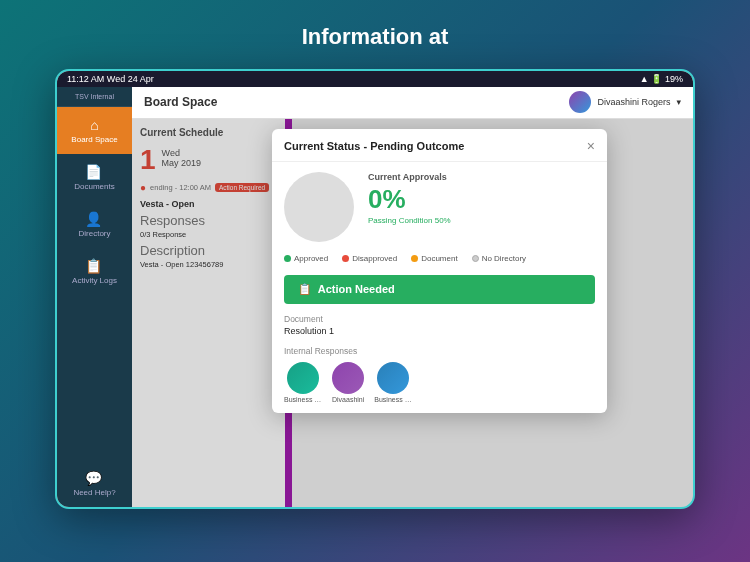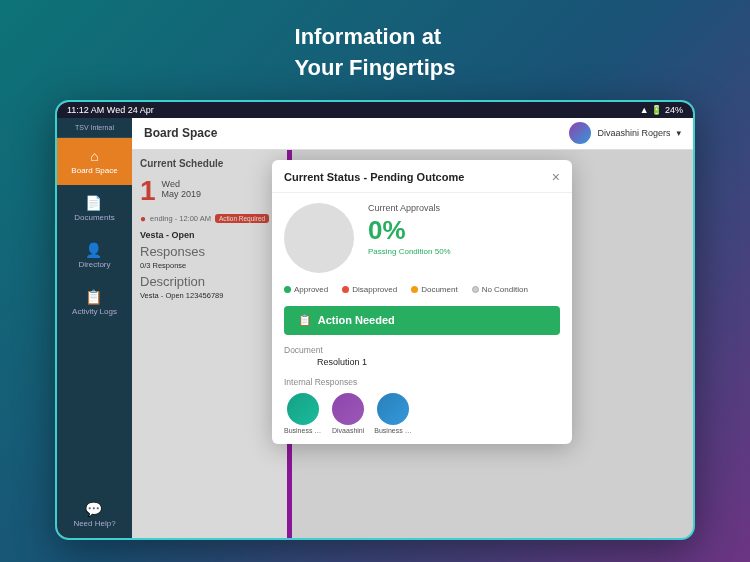--- a/index.html
+++ b/index.html
@@ -9,20 +9,21 @@
       height: 562px;
       background: linear-gradient(135deg, #0d7377 0%, #1a5276 50%, #6c3483 100%);
       display: flex;
       flex-direction: column;
       align-items: center;
       font-family: -apple-system, BlinkMacSystemFont, 'Segoe UI', sans-serif;
       overflow: hidden;
     }
 
     .hero-text {
+      text-align: center;
       color: white;
       padding: 22px 0 16px 0;
     }
     .hero-text h1 {
       font-size: 22px;
       font-weight: 700;
       line-height: 1.4;
     }
 
     .device-frame {
@@ -128,21 +129,21 @@
       display: flex;
       flex: 1;
       overflow: hidden;
       position: relative;
     }
 
     
     .schedule-panel {
       width: 160px;
       background: white;
-      border-right: 5px solid #a21caf;
+      border-right: 7px solid #a21caf;
       padding: 8px;
       overflow: hidden;
       flex-shrink: 0;
     }
     .schedule-title {
       font-size: 10px;
       font-weight: 600;
       color: #555;
       margin-bottom: 8px;
     }
@@ -203,21 +204,21 @@
       display: flex;
       align-items: flex-start;
       justify-content: flex-start;
       padding: 10px 10px 0 140px;
     }
 
     .modal {
       background: white;
       border-radius: 6px;
       box-shadow: 0 4px 24px rgba(0,0,0,0.25);
-      width: 300px;
+      width: 335px;
       max-height: 400px;
       overflow-y: auto;
       flex-shrink: 0;
     }
 
     .modal-header {
       display: flex;
       align-items: center;
       justify-content: space-between;
       padding: 10px 12px 8px;
@@ -253,20 +254,21 @@
       flex-shrink: 0;
     }
 
     .approval-info {
       flex: 1;
     }
     .approval-label {
       font-size: 9px;
       color: #555;
       margin-bottom: 4px;
+      font-weight: bold;
     }
     .approval-pct {
       font-size: 26px;
       font-weight: 700;
       color: #27ae60;
       line-height: 1;
     }
     .passing-cond {
       font-size: 8px;
       color: #27ae60;
@@ -313,21 +315,20 @@
     }
     .doc-label {
       font-size: 8.5px;
       color: #888;
       margin-bottom: 2px;
     }
     .doc-value {
       font-size: 9px;
       color: #222;
       font-weight: 500;
-      margin-left: 33px;
     }
 
     .awaiting-section {
       margin-top: 8px;
     }
     .awaiting-label {
       font-size: 8.5px;
       color: #888;
       margin-bottom: 6px;
     }
@@ -361,31 +362,30 @@
     .av1 { background: linear-gradient(135deg, #16a085, #1abc9c); }
     .av2 { background: linear-gradient(135deg, #8e44ad, #9b59b6); }
     .av3 { background: linear-gradient(135deg, #2980b9, #3498db); }
   </style>
 </head>
 <body>
 
 <div class="hero-text">
   <h1>
     <span>Information at</span><br>
-    <span>Your Fingertips</span>
   </h1>
 </div>
 
 <div class="device-frame">
 
   <div class="status-bar">
     <span>11:12 AM  Wed 24 Apr</span>
     <span>
       <span>▲</span>
-      🔋 <span>24%</span>
+      🔋 <span>19%</span>
     </span>
   </div>
 
   <div class="app-shell">
 
     <div class="sidebar">
       <div style="font-size:7px;color:#aac;padding:6px 4px;text-align:center;border-bottom:1px solid #2a4a5a;width:100%;">TSV Internal</div>
 
       <div class="sidebar-item active">
         <span class="si-icon">⌂</span>
@@ -476,21 +476,21 @@
                 <div class="legend-item">
                   <div class="legend-dot" style="background:#e74c3c;"></div>
                   <span>Disapproved</span>
                 </div>
                 <div class="legend-item">
                   <div class="legend-dot" style="background:#f39c12;"></div>
                   <span>Document</span>
                 </div>
                 <div class="legend-item">
                   <div class="legend-dot" style="background:#ccc;border:1px solid #aaa;"></div>
-                  <span>No Condition</span>
+                  <span>No Directory</span>
                 </div>
               </div>
 
               <button class="action-btn">
                 <span>📋</span>
                 <span>Action Needed</span>
               </button>
 
               <div class="doc-section">
                 <div class="doc-label">Document</div>

